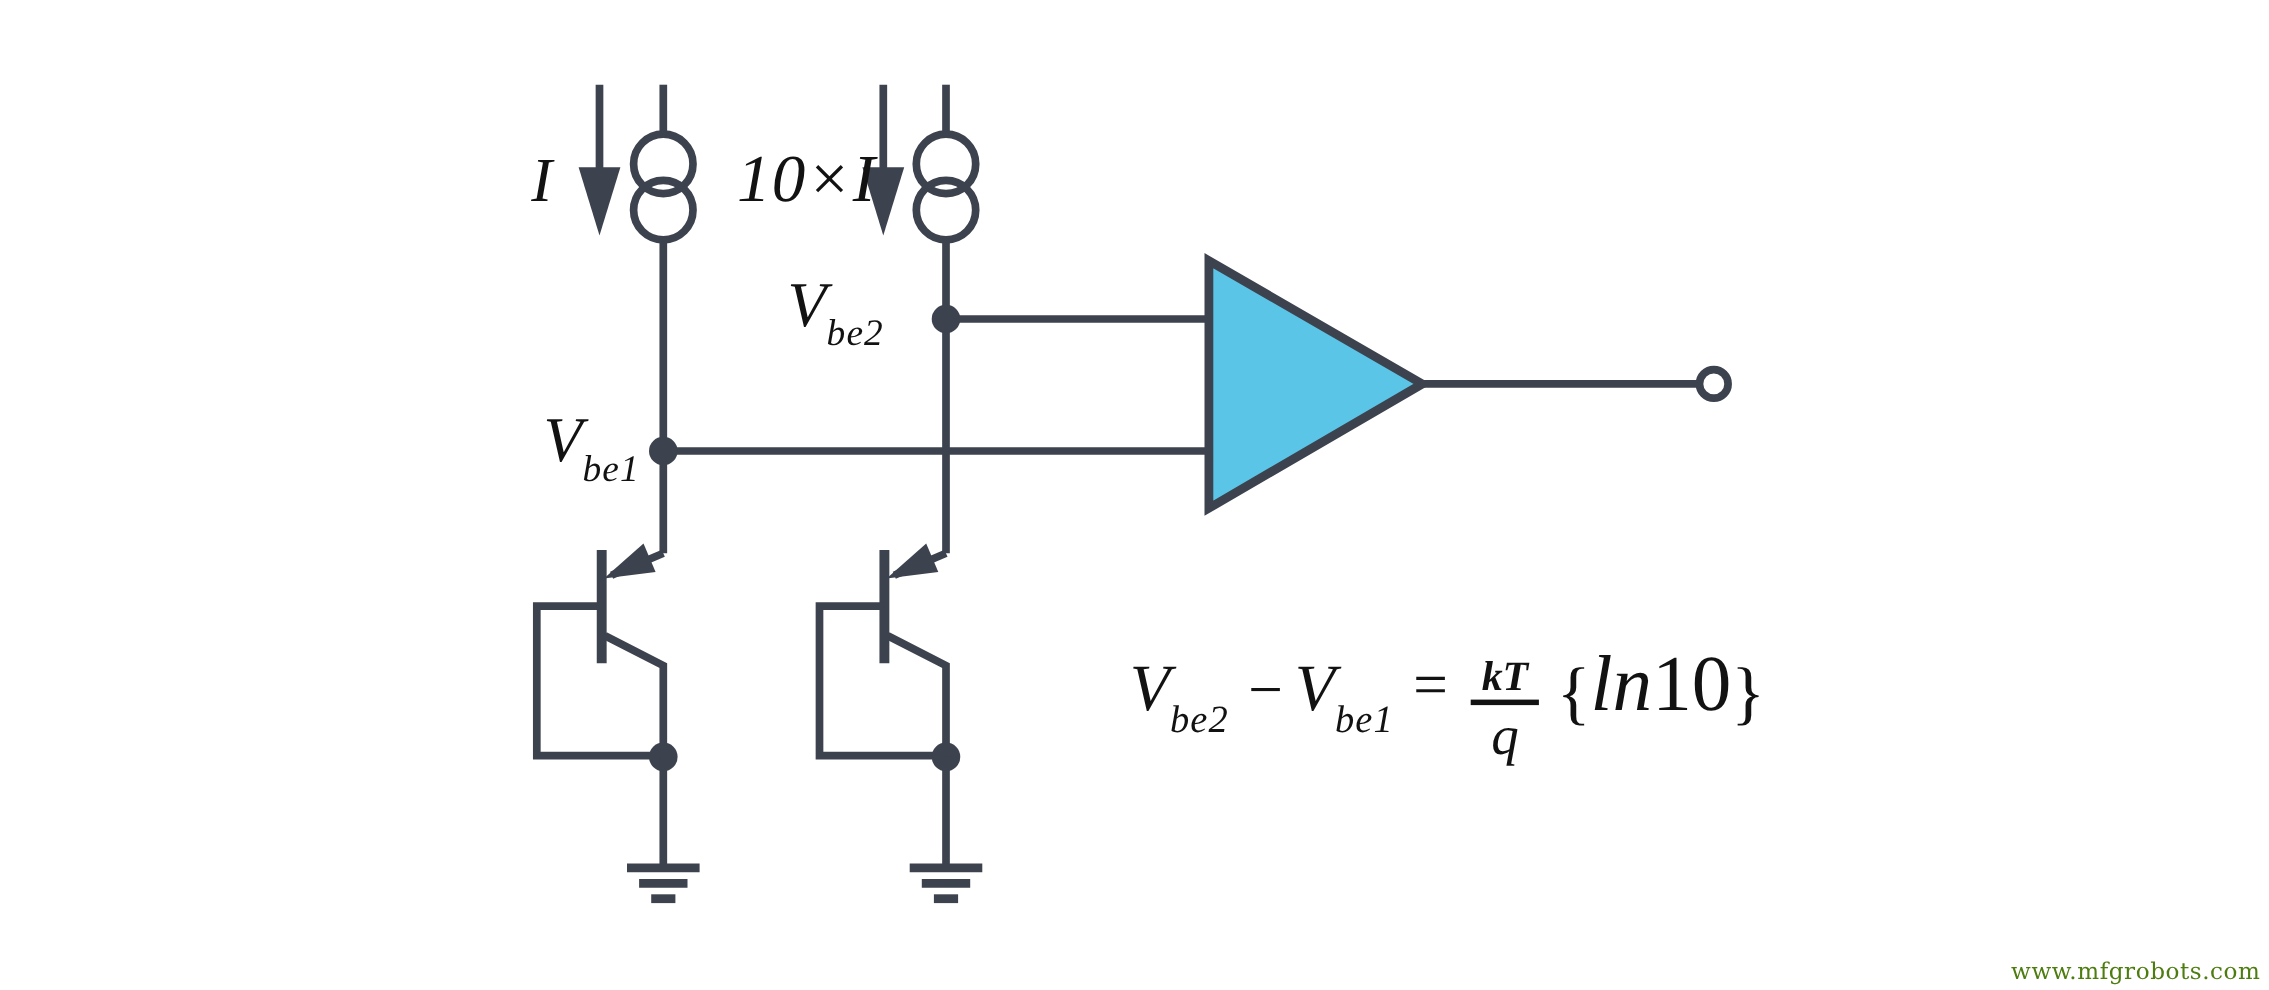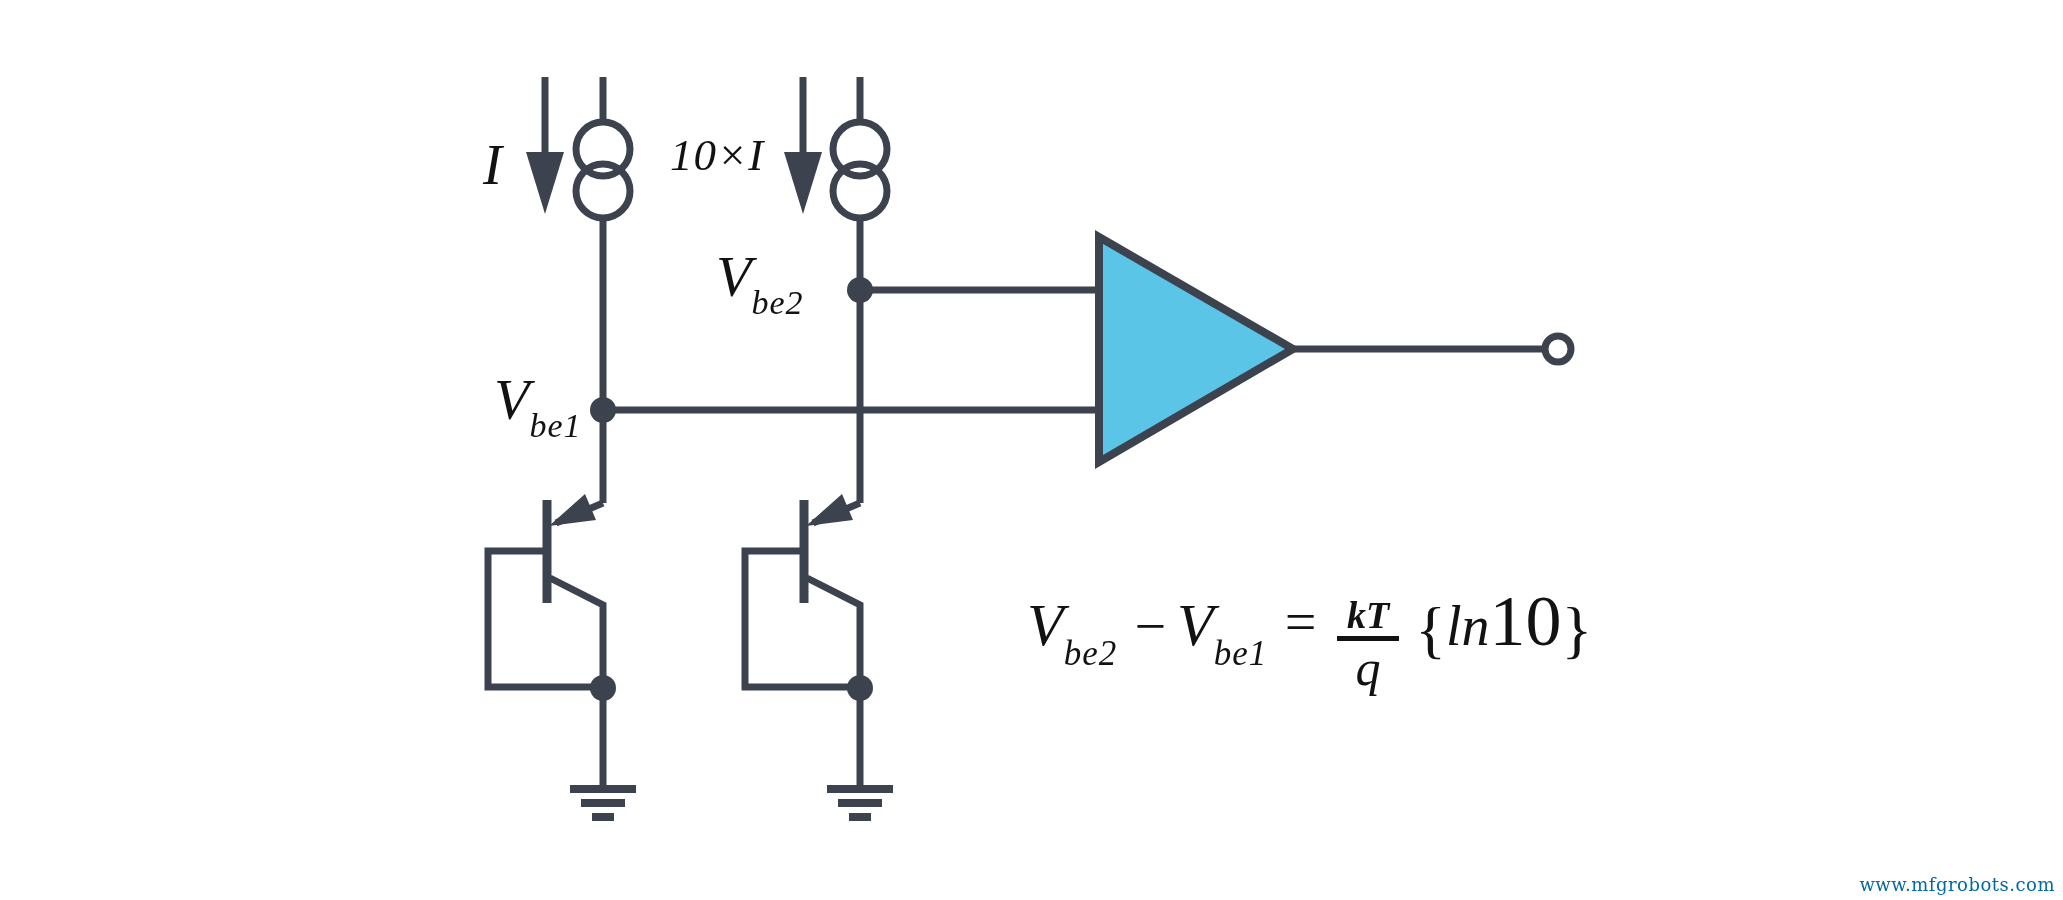--- a/index.html
+++ b/index.html
@@ -22,48 +22,48 @@
   .wb{stroke:var(--wire);stroke-width:9;fill:none;}   
   .gb{stroke:var(--wire);stroke-width:8;fill:none;}   
   .s{stroke:var(--wire);stroke-width:7;fill:none;}    
   .f{fill:var(--wire);stroke:none;}                   
   .opamp-tri{fill:var(--opamp-fill);stroke:var(--wire);stroke-width:8;stroke-linejoin:miter;}
   .term{fill:#ffffff;stroke:var(--wire);stroke-width:7;}
 
   
   .lbl{position:absolute;color:var(--ink);font-style:italic;white-space:nowrap;line-height:1;}
   .lbl-i{left:483px;top:136px;font-size:57px;}
-  .lbl-10xi{left:670px;top:133px;font-size:45px;letter-spacing:1px;}
+  .lbl-10xi{left:670px;top:133px;font-size:61px;letter-spacing:1px;}
   .vlabel .base{font-size:58px;line-height:1;}
   .vlabel .sub{font-size:34px;vertical-align:-18px;letter-spacing:1px;}
   .lbl-vbe1{left:494px;top:371px;font-style:italic;}
   .lbl-vbe2{left:716px;top:248px;}
 
   
   .equation{
     position:absolute;left:983px;top:585px;
     color:var(--ink);white-space:nowrap;font-style:italic;line-height:1;margin-left:44px;
   }
   .eq-v{font-size:60px;}
   .eq-sub{font-size:35px;vertical-align:-20px;letter-spacing:1px;}
   .eq-minus{font-size:56px;margin:0 8px 0 14px;}
   .eq-equals{font-size:56px;margin:0 18px 0 14px;vertical-align:4px;}
   .frac{display:inline-block;vertical-align:-40px;text-align:center;}
   .frac-num{display:block;font-size:38px;line-height:0.9;padding:0 10px 4px 10px;font-weight:bold;}
   .frac-rule{display:block;height:5px;background:var(--ink);}
   .frac-den{display:block;font-size:50px;line-height:1;padding-top:2px;}
   .eq-brace{font-size:64px;font-style:normal;vertical-align:-6px;}
   .eq-brace.open{margin-left:16px;}
-  .eq-ln{font-size:56px;text-align:right;}
+  .eq-ln{font-size:72px;text-align:right;}
   .eq-arg{font-size:72px;font-style:normal;}
 
   .watermark{
     position:absolute;right:8px;bottom:5px;
     font-family:"DejaVu Serif", serif;font-style:normal;
-    font-size:18px;color:#0369a1;letter-spacing:0.5px;text-align:center;
+    font-size:21px;color:#4d7c0f;letter-spacing:0.5px;text-align:center;
   }
 </style>
 </head>
 <body>
 
 <div class="stage">
 
   <svg class="circuit" width="2063" height="900" viewBox="0 0 2063 900">
 
     <g>

